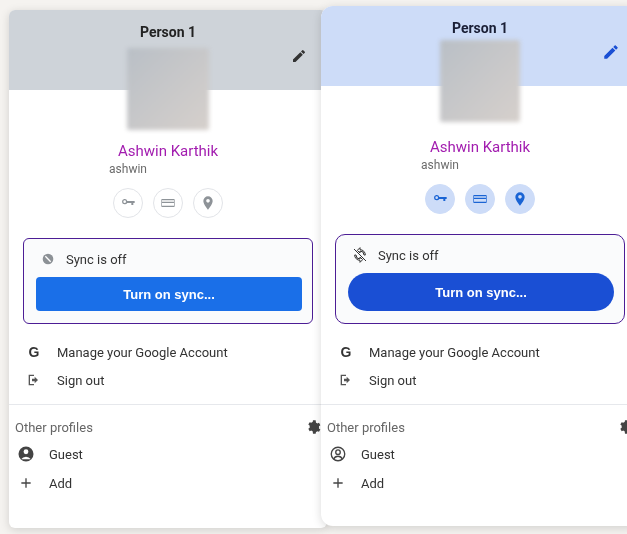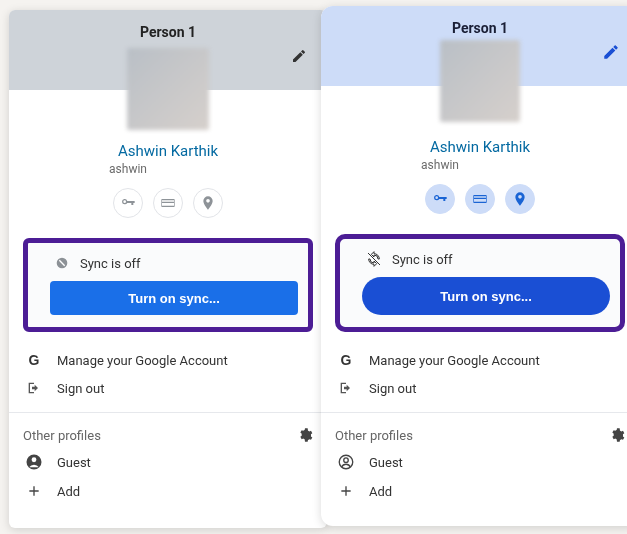--- a/index.html
+++ b/index.html
@@ -51,44 +51,44 @@
     width: 82px; height: 82px;
     background: linear-gradient(135deg,#b9bfc6,#d6d0cc);
     filter: blur(2px);
     border-radius: 2px;
   }
   .right .avatar { top: 34px; width: 80px; height: 82px; }
   .name-block {
     text-align: center;
     margin-top: 52px;
   }
-  .name { font-size: 15px; color:#0369a1; }
+  .name { font-size: 15px; color:#a21caf; }
   .email { font-size: 12px; color:#6b6b6b; margin-top:2px;text-align:center; }
   .email-mask {
     display:inline-block; width:80px; height:10px; background:#fff;
   }
   .chips {
     display:flex; justify-content:center; gap:10px; margin-top:12px;
   }
   .chip {
     width:30px; height:30px; border-radius:50%;
     display:flex; align-items:center; justify-content:center;
     border:1px solid #e2e4e8;
     background:#fff;
     cursor:pointer;
   }
   .right .chip { background:#cddcf8; border:1px solid #cddcf8; }
   .chip svg { width:16px; height:16px; }
   .left .chip svg { fill:#8e9398; }
   .right .chip svg { fill:#1a64d4; }
   .sync-box {
     margin: 20px 14px 0 14px;
-    border:5px solid #4c1d95;
+    border:1px solid #4c1d95;
     border-radius:6px;
-    padding:10px 10px 12px 22px;
+    padding:10px 10px 12px 12px;
     background:#fafbfc;
   }
   .right .sync-box { border-radius:10px; }
   .sync-row {
     display:flex; align-items:center; gap:10px;
     font-size:13px; color:#333;
     padding:2px 4px 10px 4px;
   }
   .left .sync-row svg { fill:#5f6367; }
   .right .sync-row svg { fill:#333; }
@@ -103,21 +103,21 @@
   .links { margin:14px 14px 0 14px; }
   .link-row {
     display:flex; align-items:center; gap:14px;
     font-size:13px; color:#333;
     padding:6px 2px;
     cursor:pointer;
   }
   .link-row .icon { width:18px; display:flex; justify-content:center; }
   .g-icon { font-weight:700; font-size:14px; color:#333; font-family:Arial; }
   .divider { height:1px; background:#e6e8ec; margin-top:10px; }
-  .other-block { padding:10px 14px; }
+  .other-block { padding:10px 6px; }
   .other-head {
     display:flex; justify-content:space-between; align-items:center;
     font-size:13px; color:#666;
     padding:4px 0;
   }
   .gear { cursor:pointer; }
   svg { display:block; }
 </style>
 </head>
 <body>

